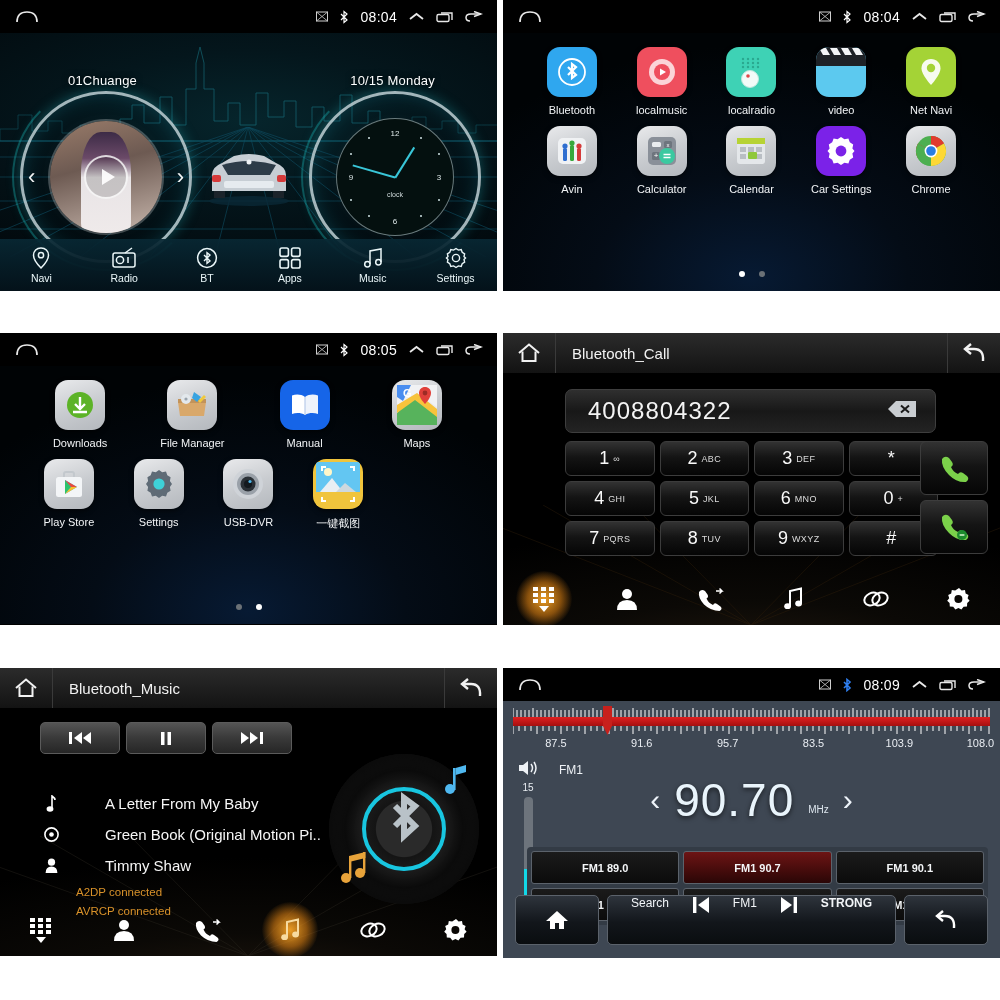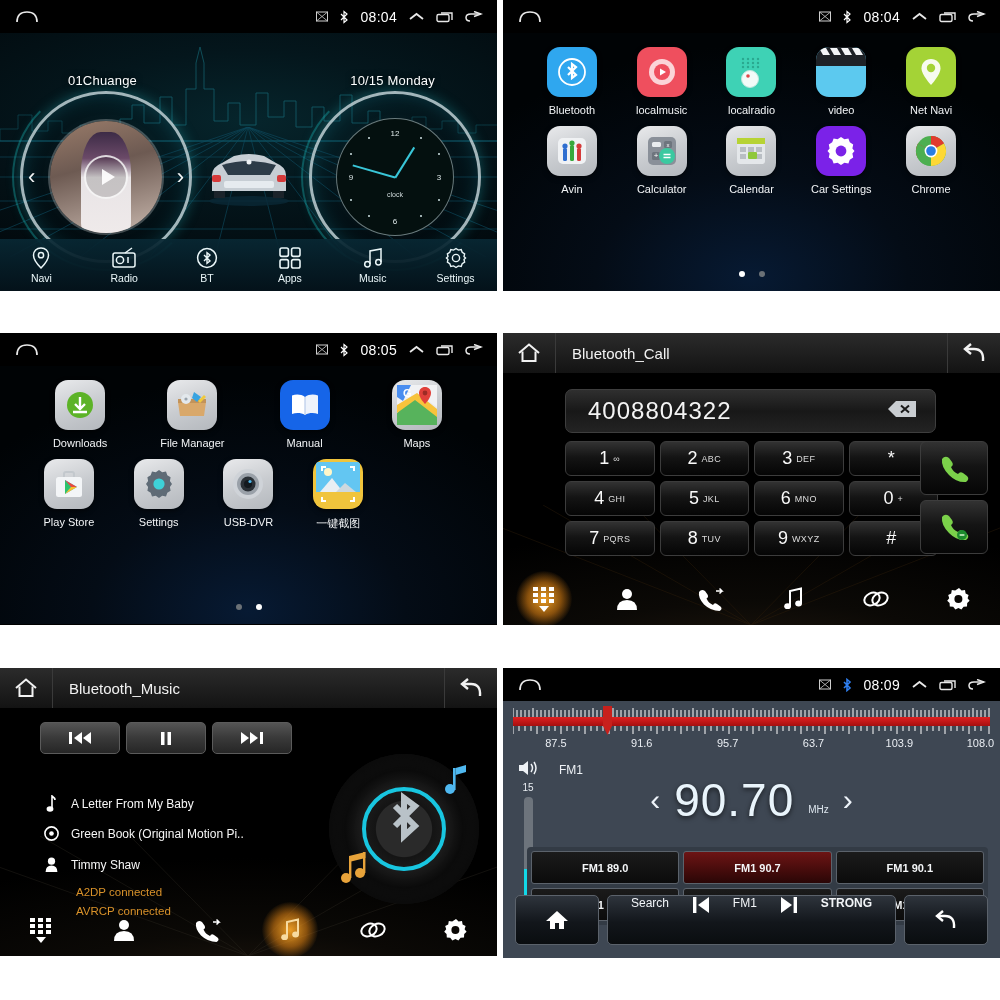--- a/index.html
+++ b/index.html
@@ -117,21 +117,21 @@
   .callcol{position:absolute;right:12px;top:68px;width:68px;display:flex;flex-direction:column;gap:5px;}
   .callbtn{height:52px;border-radius:6px;background:linear-gradient(180deg,#323232 0%,#141414 46%,#060606 100%);
     border:1px solid #3c3c3c;display:flex;align-items:center;justify-content:center;}
 
   
   .transport{position:absolute;left:40px;top:14px;display:flex;gap:6px;}
   .tbtn{width:78px;height:30px;border-radius:5px;
     background:linear-gradient(180deg,#555 0%,#3a3a3a 48%,#262626 100%);
     border:1px solid #5b5b5b;display:flex;align-items:center;justify-content:center;}
   .metarow{position:absolute;left:44px;display:flex;align-items:center;gap:12px;}
-  .metarow .txt{color:#f6f6f6;font-size:12px;}
+  .metarow .txt{color:#f6f6f6;font-size:15px;margin-left:34px;}
   .metaicon{width:15px;display:flex;justify-content:center;}
   .conn{position:absolute;left:76px;color:#d9922a;font-size:11.5px;}
   .vinyl{position:absolute;right:18px;top:46px;width:150px;height:150px;border-radius:50%;
     background:radial-gradient(circle at 50% 50%, #2a2a2a 0 26%, #141414 27%, #1c1c1c 40%, #0d0d0d 55%, #171717 70%, #0a0a0a 100%);
     box-shadow:inset 0 0 30px #000;}
 
   
   .radio-body{position:absolute;left:0;top:33px;width:100%;bottom:0;background:#3e4753;}
   .tuner{position:absolute;left:10px;right:10px;top:5px;height:30px;}
   .tuner .bar{position:absolute;left:0;right:0;top:11px;height:9px;background:linear-gradient(180deg,#e02020,#a50f0f);}
@@ -1265,21 +1265,21 @@
         </svg>
         <svg class="needle" style="left:18.5%" viewBox="0 0 13 30">
           <path d="M2 0 L11 0 L11 20 L6.5 29 L2 20 Z" fill="#c8201c"></path>
         </svg>
       </div>
 
       <div class="scalelbl">
         <span style="left:9%">87.5</span>
         <span style="left:27%">91.6</span>
         <span style="left:45%">95.7</span>
-        <span style="left:63%">63.7</span>
+        <span style="left:63%">83.5</span>
         <span style="left:81%">103.9</span>
         <span style="left:98%">108.0</span>
       </div>
 
       <div class="volwrap">
         <span>
           <svg width="22" height="18" viewBox="0 0 22 18">
               <path d="M2 6 L6 6 L11 2 L11 16 L6 12 L2 12 Z" fill="#eef2f6"></path>
               <path d="M14 5 Q17 9 14 13" fill="none" stroke="#eef2f6" stroke-width="1.5"></path>
               <path d="M17 3 Q21 9 17 15" fill="none" stroke="#eef2f6" stroke-width="1.5"></path>

